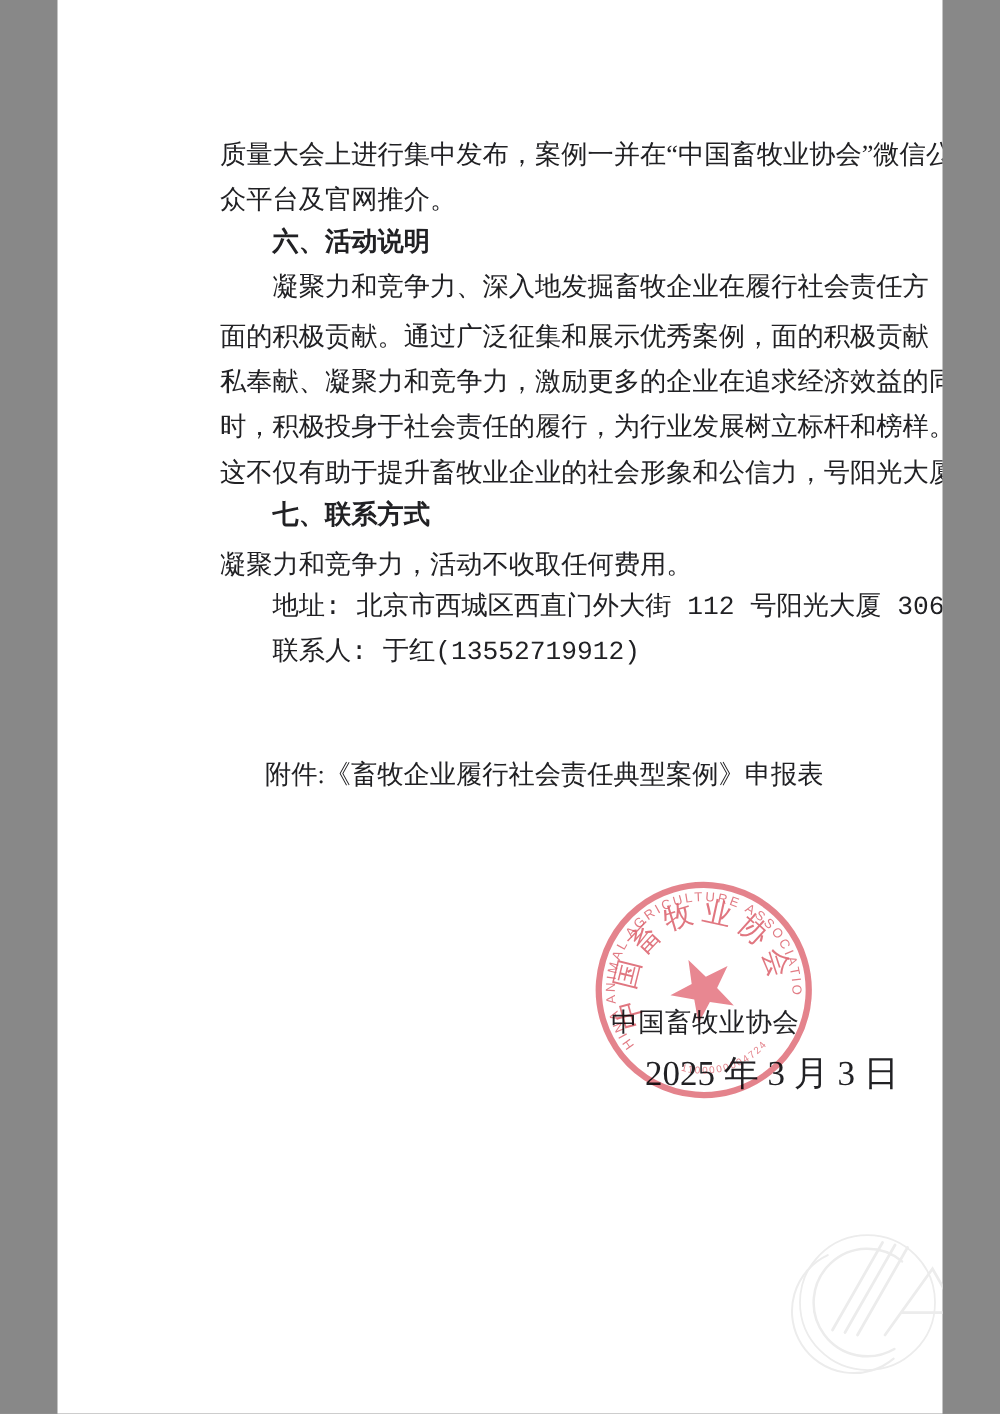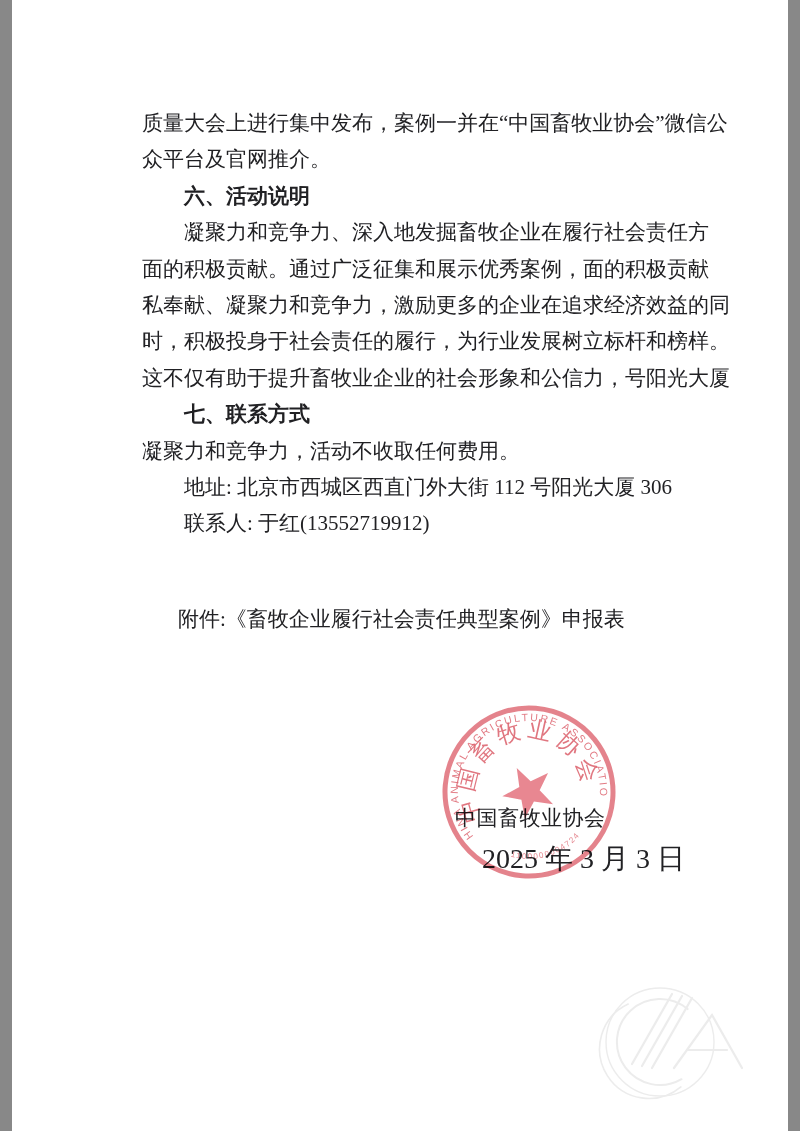--- a/index.html
+++ b/index.html
@@ -1,24 +1,24 @@
 <!DOCTYPE html>
 <html><head>
 <meta charset="utf-8">
 <style>
   html,body { margin:0; padding:0; background:#888; }
   .page {
-    position:relative; width:776px; height:1131px; margin:0 auto;
+    position:relative; width:708px; height:1131px; margin:0 auto;
     background:#ffffff; overflow:hidden;
     font-family:"Liberation Serif","DejaVu Serif",serif;
     color:#212124;
   }
   .body-block { position:absolute; left:130px; top:105px; width:570px; }
   .line { height:36.4px; line-height:36.4px; font-size:21px; white-space:nowrap; }
-  .indent { padding-left:42px; }
+  .indent { padding-left:42px;font-family:Liberation Mono, monospace; }
   .heading { font-weight:700; }
   .phone-line { position:relative; }
   .email { position:absolute; left:320px; top:0; }
   .attachment { position:absolute; left:166px; top:604px; font-size:21px; line-height:30px; white-space:nowrap; }
   .sig-org  { position:absolute; left:443px; top:804px; font-size:21px; letter-spacing:0.5px; white-space:nowrap; }
   .sig-date { position:absolute; left:430px; top:840px; font-size:28px; white-space:nowrap;margin-left:40px; }
   .seal-svg { position:absolute; left:422px; top:697px; mix-blend-mode:multiply; opacity:0.9; }
   .wm-svg   { position:absolute; left:580px; top:972px; }
   .seal-svg text { font-family:"Liberation Sans","DejaVu Sans",sans-serif; }
 </style>

